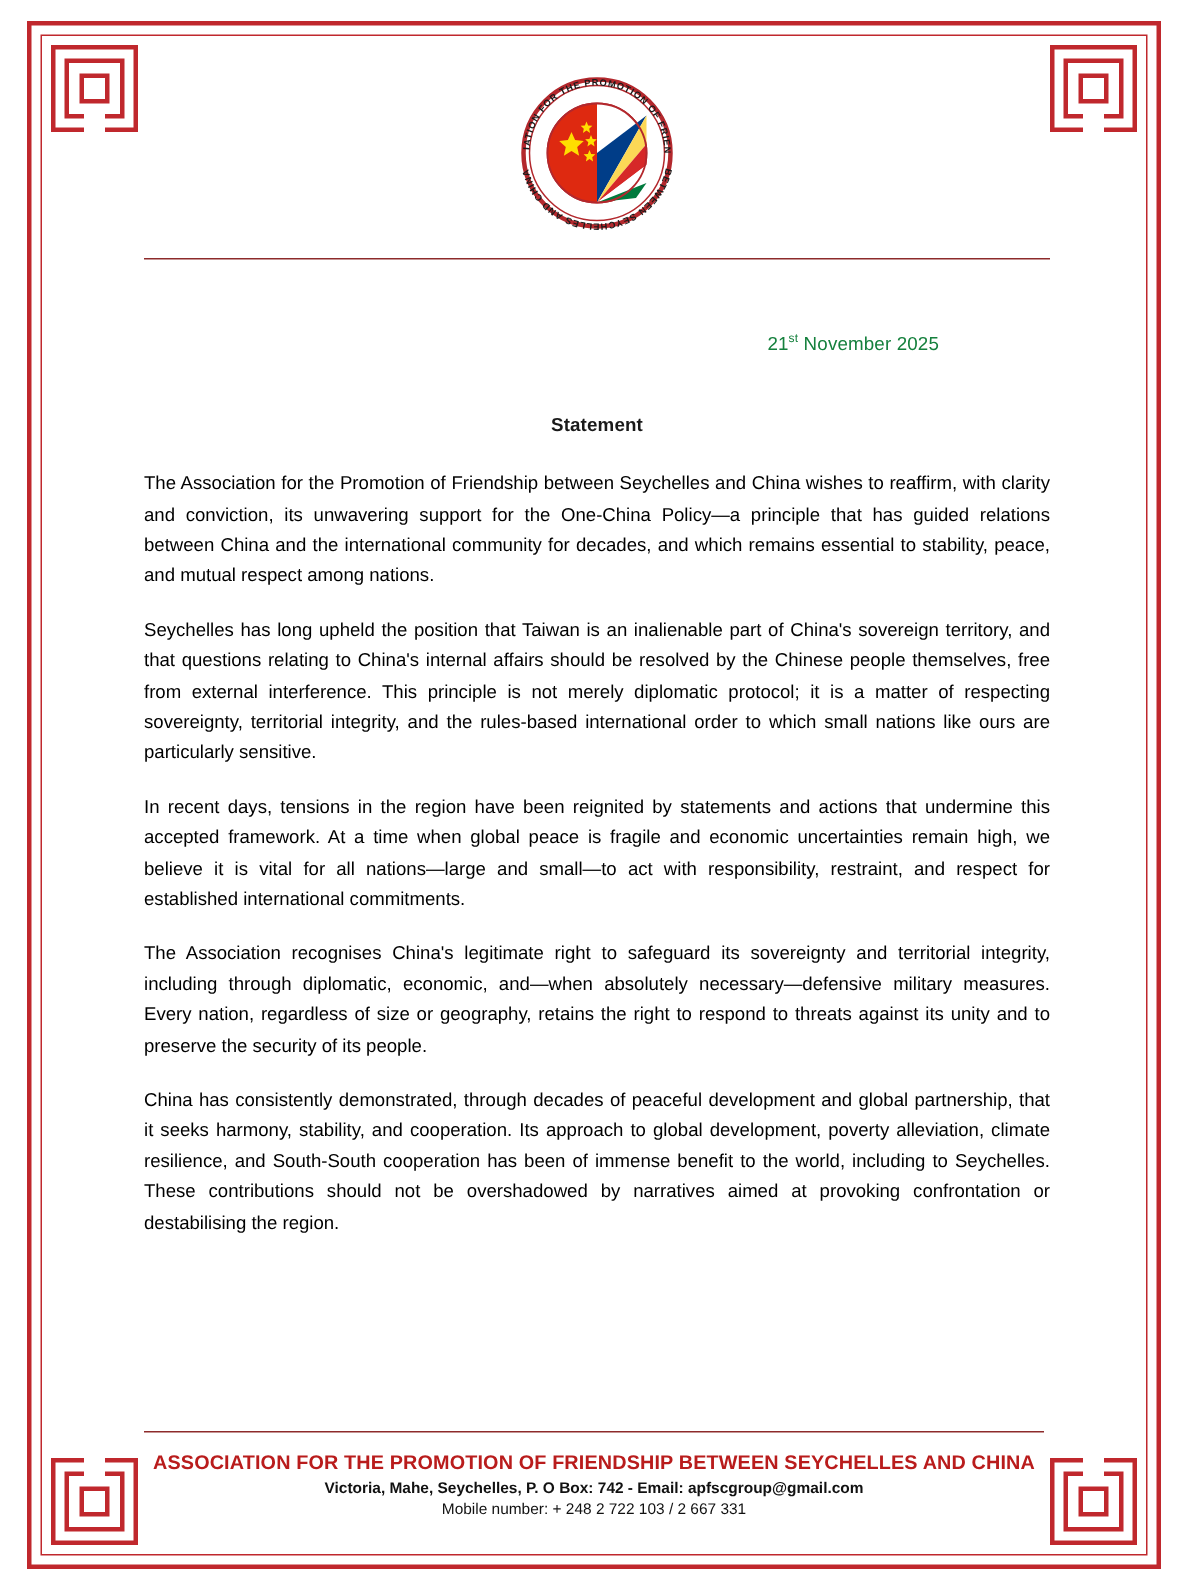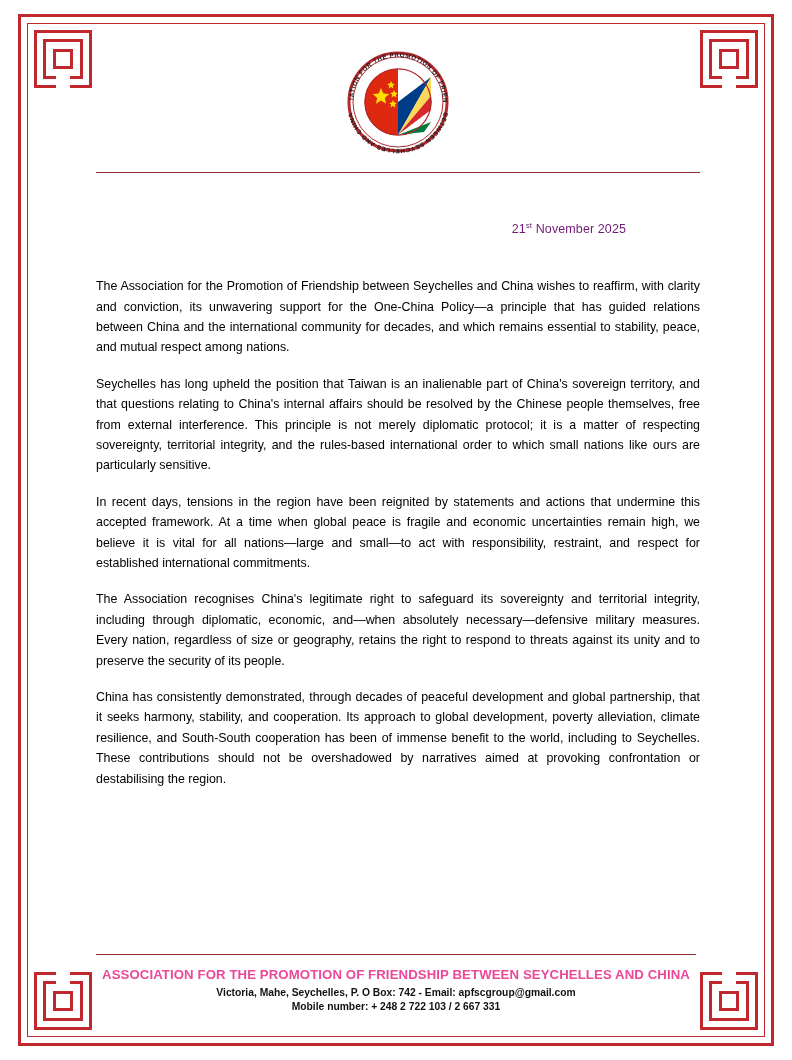--- a/index.html
+++ b/index.html
@@ -96,21 +96,21 @@
     margin-top: 12px;
     border-top: 1.2px solid #8d2b2b;
     width: 100%;
   }
 
   .doc-date {
     margin-top: 48px;
     text-align: right;
     padding-right: 74px;
     font-size: 12.5px;
-    color: #701a75;
+    color: #15803d;
     letter-spacing: 0.1px;
   }
   .doc-date sup {
     font-size: 8px;
     vertical-align: super;
   }
 
   .title-block {
     margin-top: 40px;
     text-align: center;
@@ -149,32 +149,32 @@
     text-align: center;
   }
   .footer-rule {
     border-top: 1.2px solid #8d2b2b;
     margin-bottom: 12px;
   }
   .footer-org {
     font-size: 13.2px;
     font-weight: bold;
     letter-spacing: 0.1px;
-    color: #ec4899;
+    color: #b91c1c;
   }
   .footer-addr {
     margin-top: 5px;
     font-size: 10.3px;
     font-weight: bold;
     color: #111;
   }
   .footer-mobile {
     margin-top: 3px;
     font-size: 10.3px;
-    font-weight: bold;
+    font-weight: normal;
     color: #111;
   }
 </style>
 </head>
 <body>
 
 <div class="page">
 
   <div class="border-outer"></div>
   <div class="border-inner"></div>
@@ -241,20 +241,21 @@
       </svg>
     </div>
 
     <div class="header-rule"></div>
 
     <div class="doc-date">
       <span>21</span><sup>st</sup><span> November 2025</span>
     </div>
 
     <div class="title-block">
+      <div class="title-1">Statement</div>
     </div>
 
     <div class="body-block">
       <p class="para">The Association for the Promotion of Friendship between Seychelles and China wishes to reaffirm, with clarity and conviction, its unwavering support for the One-China Policy—a principle that has guided relations between China and the international community for decades, and which remains essential to stability, peace, and mutual respect among nations.</p>
       <p class="para">Seychelles has long upheld the position that Taiwan is an inalienable part of China's sovereign territory, and that questions relating to China's internal affairs should be resolved by the Chinese people themselves, free from external interference. This principle is not merely diplomatic protocol; it is a matter of respecting sovereignty, territorial integrity, and the rules-based international order to which small nations like ours are particularly sensitive.</p>
       <p class="para">In recent days, tensions in the region have been reignited by statements and actions that undermine this accepted framework. At a time when global peace is fragile and economic uncertainties remain high, we believe it is vital for all nations—large and small—to act with responsibility, restraint, and respect for established international commitments.</p>
       <p class="para">The Association recognises China's legitimate right to safeguard its sovereignty and territorial integrity, including through diplomatic, economic, and—when absolutely necessary—defensive military measures. Every nation, regardless of size or geography, retains the right to respond to threats against its unity and to preserve the security of its people.</p>
       <p class="para">China has consistently demonstrated, through decades of peaceful development and global partnership, that it seeks harmony, stability, and cooperation. Its approach to global development, poverty alleviation, climate resilience, and South-South cooperation has been of immense benefit to the world, including to Seychelles. These contributions should not be overshadowed by narratives aimed at provoking confrontation or destabilising the region.</p>
     </div>
 

